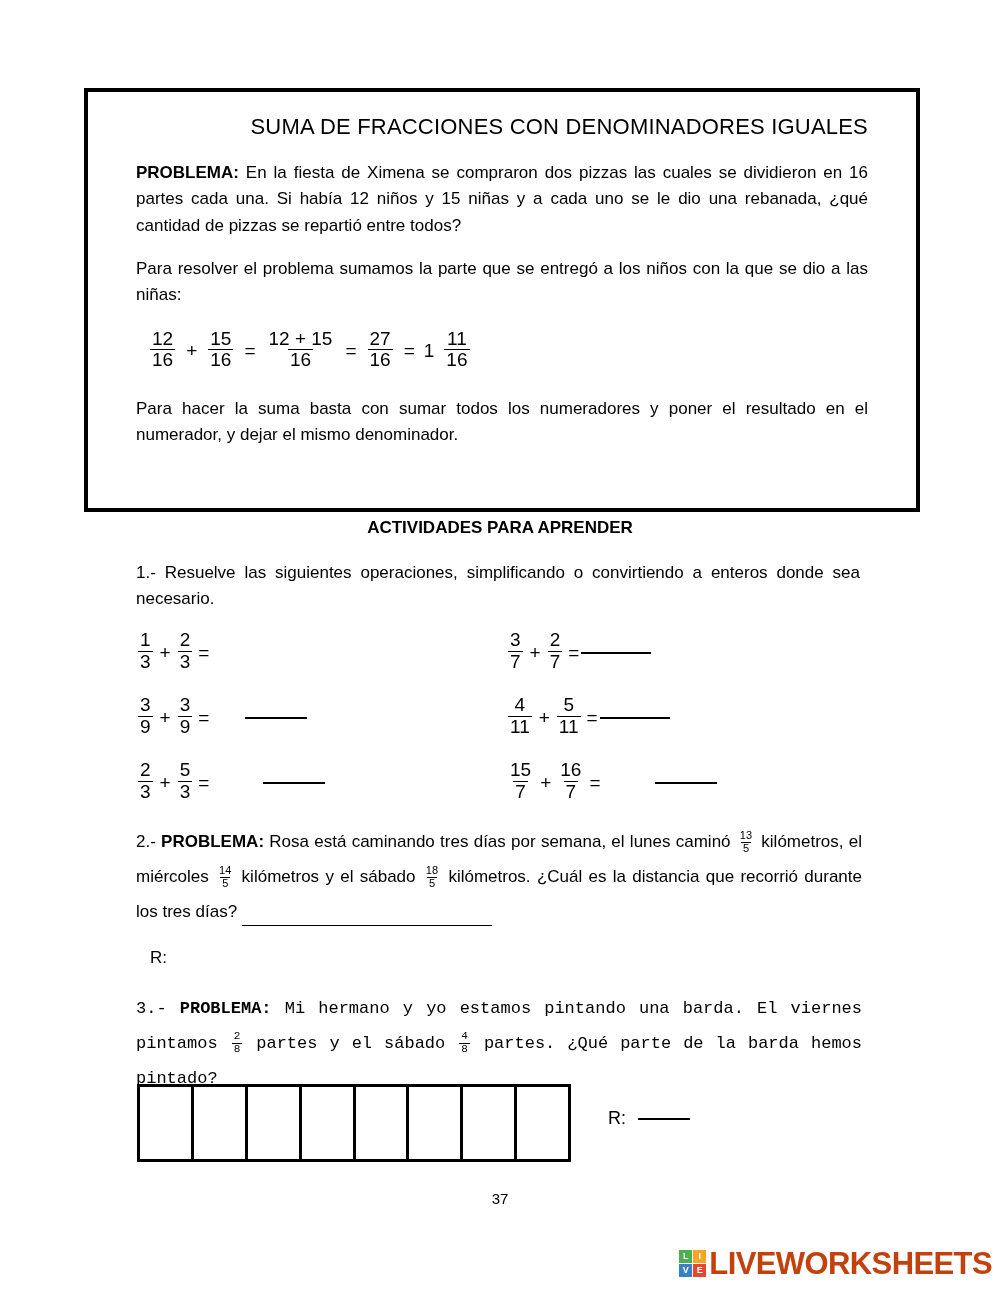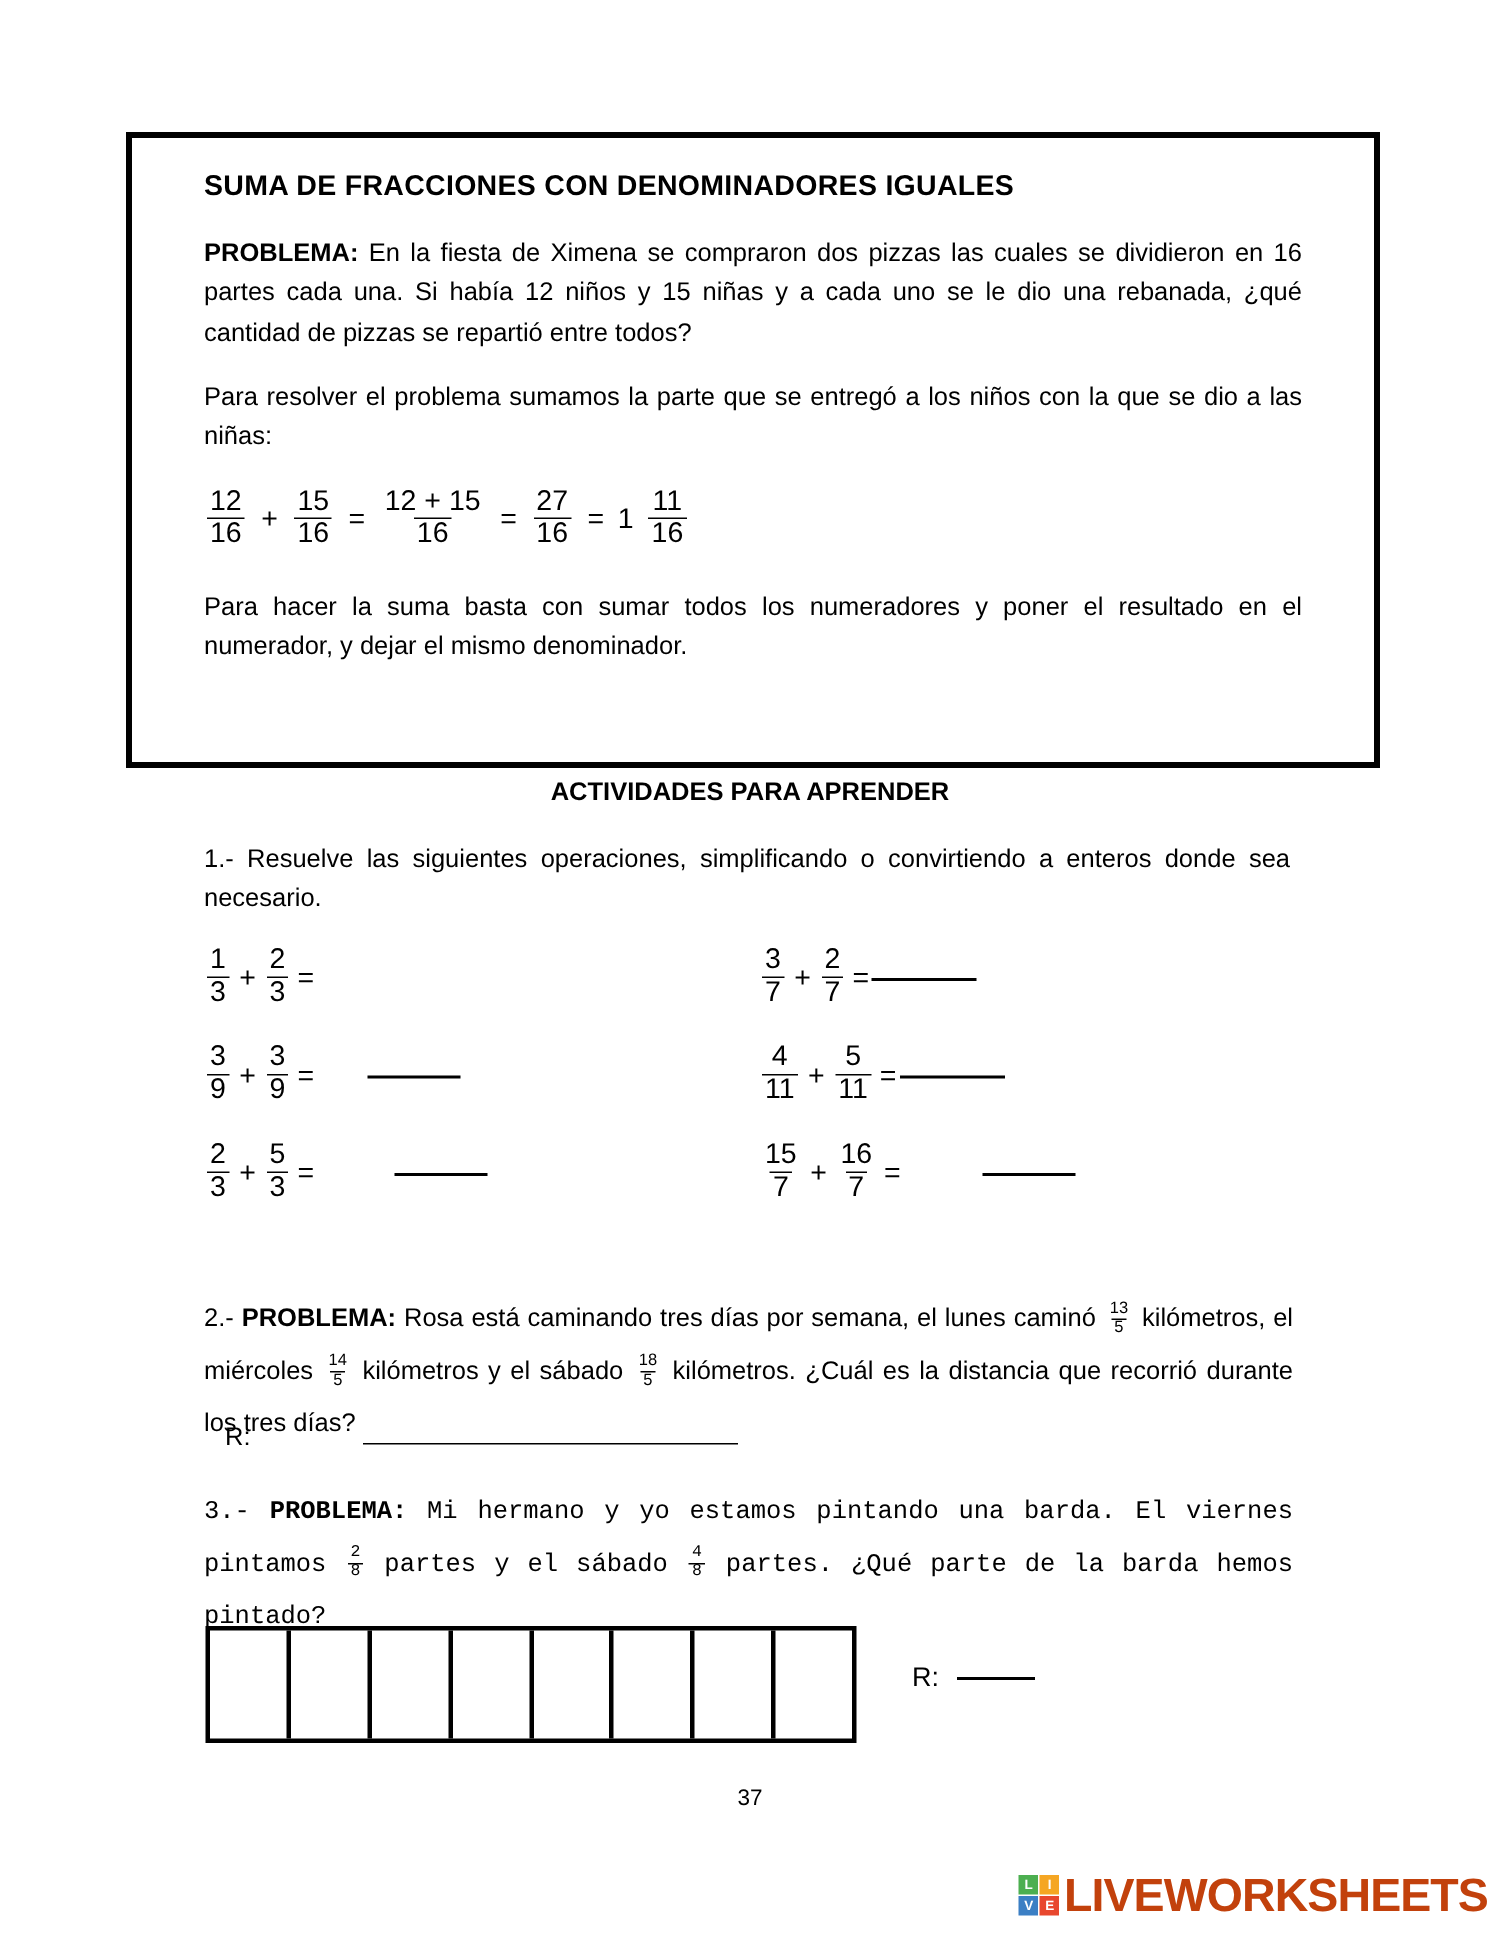--- a/index.html
+++ b/index.html
@@ -30,23 +30,23 @@
     width: 836px;
     height: 424px;
     border: 4px solid #000;
     box-sizing: border-box;
     background: #fff;
   }
   .theory-inner {
     padding: 18px 48px 0 48px;
   }
   .box-title {
-    text-align: left;
-    font-size: 19px;
-    font-weight: bold;
+    text-align: right;
+    font-size: 22px;
+    font-weight: normal;
     letter-spacing: 0.2px;
     margin: 4px 0 20px 0;
   }
   p.para {
     font-size: 17px;
     line-height: 1.55;
     text-align: justify;
     margin: 0 0 17px 0;
   }
   .bold { font-weight: bold; }
@@ -66,21 +66,21 @@
   .frac .den {
     display: block;
     padding: 0 2px;
     border-top: 1.4px solid #000;
   }
   .frac.inline-sm { font-size: 11px; top: 0px; }
 
   
   .equation {
     font-size: 19px;
-    margin: 2px 0 20px 0;
+    margin: 2px 0 20px 12px;
     display: flex;
     align-items: center;
     gap: 7px;
     min-height: 50px;
   }
   .equation .op { font-size: 19px; padding: 0 2px; }
   .equation .whole { font-size: 19px; padding-right: 1px; }
 
   
   .activities-title {
@@ -131,21 +131,21 @@
   }
   .ans-line.w60 { width: 62px; }
   .ans-line.w70 { width: 70px; }
   .gap-sm { display: inline-block; width: 34px; }
   .gap-md { display: inline-block; width: 52px; }
 
   
   .problem2 {
     position: absolute;
     left: 136px;
-    top: 862px;
+    top: 825px;
     width: 726px;
     font-size: 17px;
     line-height: 2.05;
     text-align: justify;
   }
   .fill-line {
     display: inline-block;
     border-bottom: 1.6px solid #000;
     width: 250px;
     height: 0;

